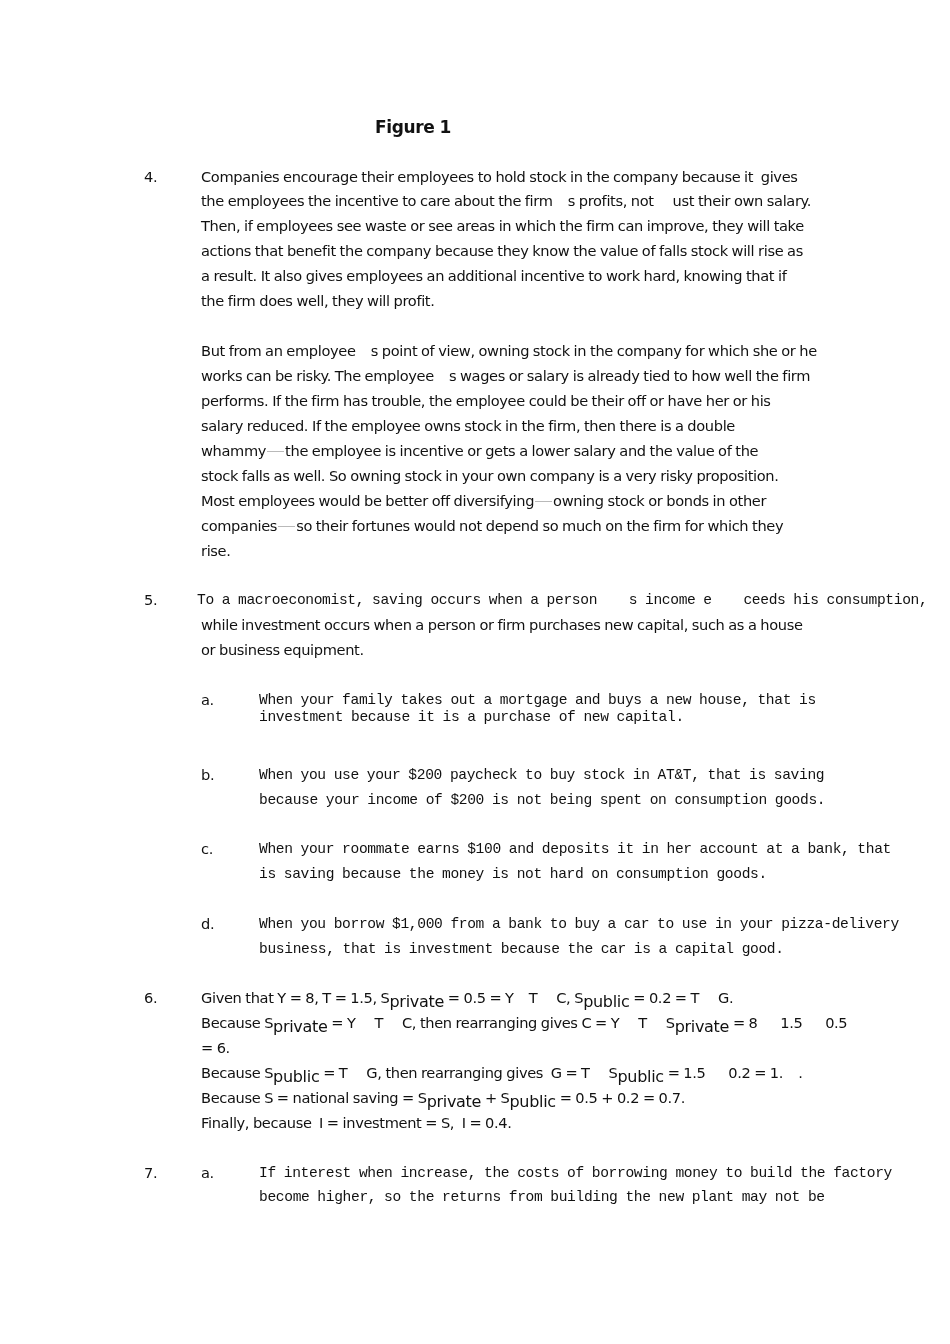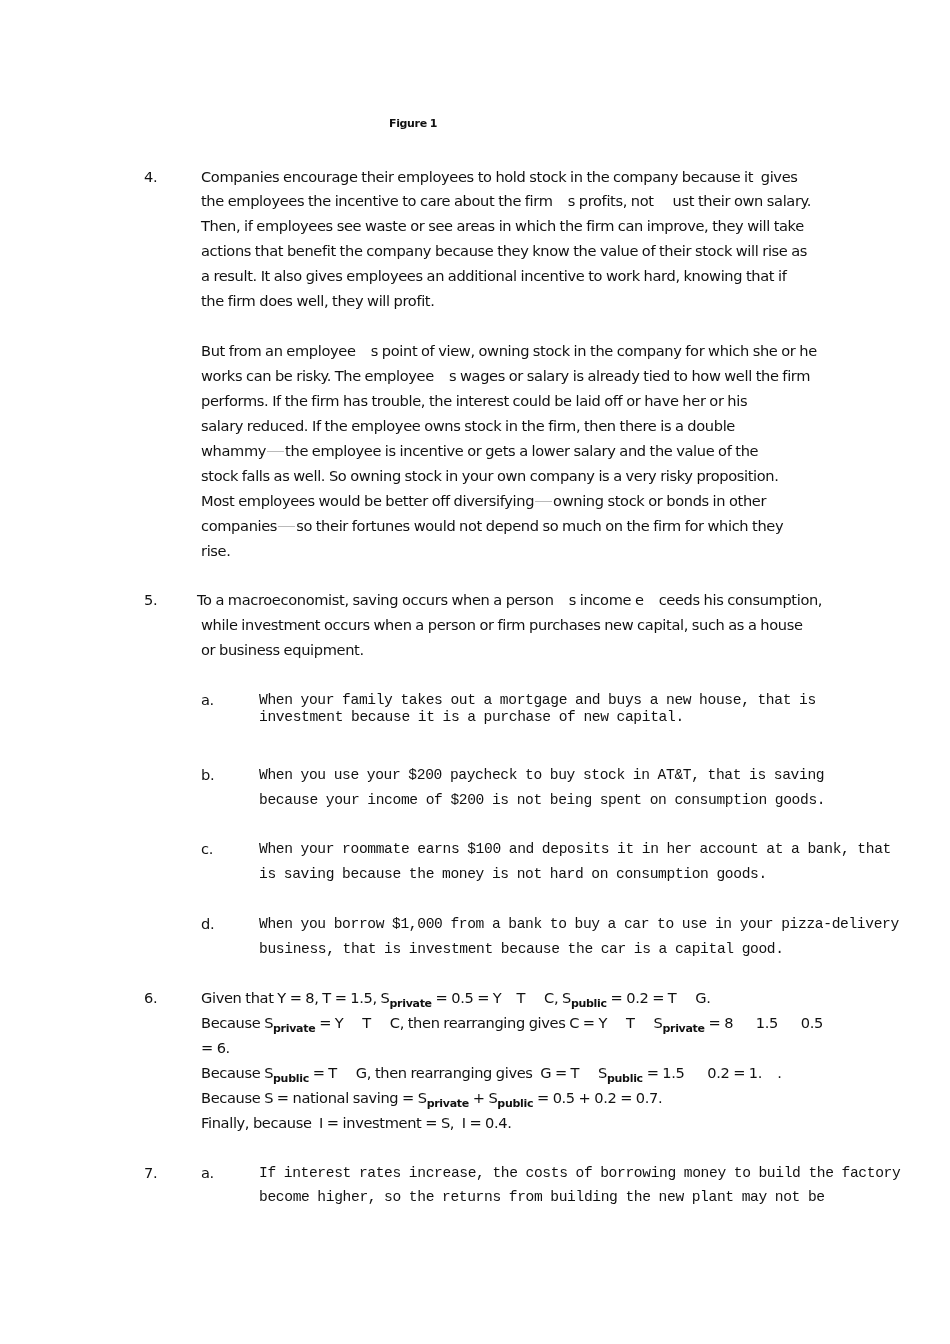--- a/index.html
+++ b/index.html
@@ -25,70 +25,69 @@
       width: 950px;
       height: 1344px;
     }
     .fig-title {
       position: absolute;
       top: 117px;
       left: 0;
       width: 826px;
       text-align: center;
       font-weight: bold;
-      font-size: 11px;
+      font-size: 17px;
     }
     .line {
       position: absolute;
       white-space: pre;
       line-height: 20px;
     }
     .num { left: 144px; }
     .num5 { left: 144px; }
     .body { left: 201px; }
-    .body5first { left: 197px; }
+    .body5first { left: 197px; font-family: Liberation Mono, monospace; }
     .sub-label { left: 201px; }
     .sub-body { left: 259px; font-family: Liberation Mono, monospace; }
     .dash {
       display: inline-block;
       width: 17px;
       height: 1px;
       background: #b9b9b9;
       vertical-align: middle;
       margin: 0 1px;
       position: relative;
       top: -1px;
     }
     sub {
-      font-size: 11px;
+      font-size: 16px;
       vertical-align: -4px;
       line-height: 0;
       letter-spacing: -0.3px;
-      font-weight: bold;
     }
   </style>
 </head>
 <body>
 
 <div class="page">
 
   <div class="fig-title">Figure 1</div>
 
   <div>
     <div class="line num" style="top:167px">4.</div>
     <div class="line body" style="top:167px">Companies encourage their employees to hold stock in the company because it  gives</div>
     <div class="line body" style="top:191px">the employees the incentive to care about the firm    s profits, not     ust their own salary.</div>
     <div class="line body" style="top:216px">Then, if employees see waste or see areas in which the firm can improve, they will take</div>
-    <div class="line body" style="top:241px">actions that benefit the company because they know the value of their stock will rise as</div>
+    <div class="line body" style="top:241px">actions that benefit the company because they know the value of falls stock will rise as</div>
     <div class="line body" style="top:266px">a result. It also gives employees an additional incentive to work hard, knowing that if</div>
     <div class="line body" style="top:291px">the firm does well, they will profit.</div>
 
     <div class="line body" style="top:341px">But from an employee    s point of view, owning stock in the company for which she or he</div>
     <div class="line body" style="top:366px">works can be risky. The employee    s wages or salary is already tied to how well the firm</div>
-    <div class="line body" style="top:391px">performs. If the firm has trouble, the interest could be laid off or have her or his</div>
+    <div class="line body" style="top:391px">performs. If the firm has trouble, the employee could be their off or have her or his</div>
     <div class="line body" style="top:416px">salary reduced. If the employee owns stock in the firm, then there is a double</div>
     <div class="line body" style="top:441px"><span>whammy</span><span class="dash"></span><span>the employee is incentive or gets a lower salary and the value of the</span></div>
     <div class="line body" style="top:466px">stock falls as well. So owning stock in your own company is a very risky proposition.</div>
     <div class="line body" style="top:491px"><span>Most employees would be better off diversifying</span><span class="dash"></span><span>owning stock or bonds in other</span></div>
     <div class="line body" style="top:516px"><span>companies</span><span class="dash"></span><span>so their fortunes would not depend so much on the firm for which they</span></div>
     <div class="line body" style="top:541px">rise.</div>
   </div>
 
   <div>
     <div class="line num5" style="top:590px">5.</div>
@@ -127,17 +126,17 @@
     <div class="line body" style="top:1013px"><span>Because S</span><sub>private</sub><span> = Y     T     C, then rearranging gives C = Y     T     S</span><sub>private</sub><span> = 8      1.5      0.5</span></div>
     <div class="line body" style="top:1038px">= 6.</div>
     <div class="line body" style="top:1063px"><span>Because S</span><sub>public</sub><span> = T     G, then rearranging gives  G = T     S</span><sub>public</sub><span> = 1.5      0.2 = 1.    .</span></div>
     <div class="line body" style="top:1088px"><span>Because S = national saving = S</span><sub>private</sub><span> + S</span><sub>public</sub><span> = 0.5 + 0.2 = 0.7.</span></div>
     <div class="line body" style="top:1113px">Finally, because  I = investment = S,  I = 0.4.</div>
   </div>
 
   <div>
     <div class="line num" style="top:1163px">7.</div>
     <div class="line sub-label" style="top:1163px">a.</div>
-    <div class="line sub-body" style="top:1163px">If interest rates increase, the costs of borrowing money to build the factory</div>
+    <div class="line sub-body" style="top:1163px">If interest when increase, the costs of borrowing money to build the factory</div>
     <div class="line sub-body" style="top:1187px">become higher, so the returns from building the new plant may not be</div>
   </div>
 
 </div>
 
 </body></html>

